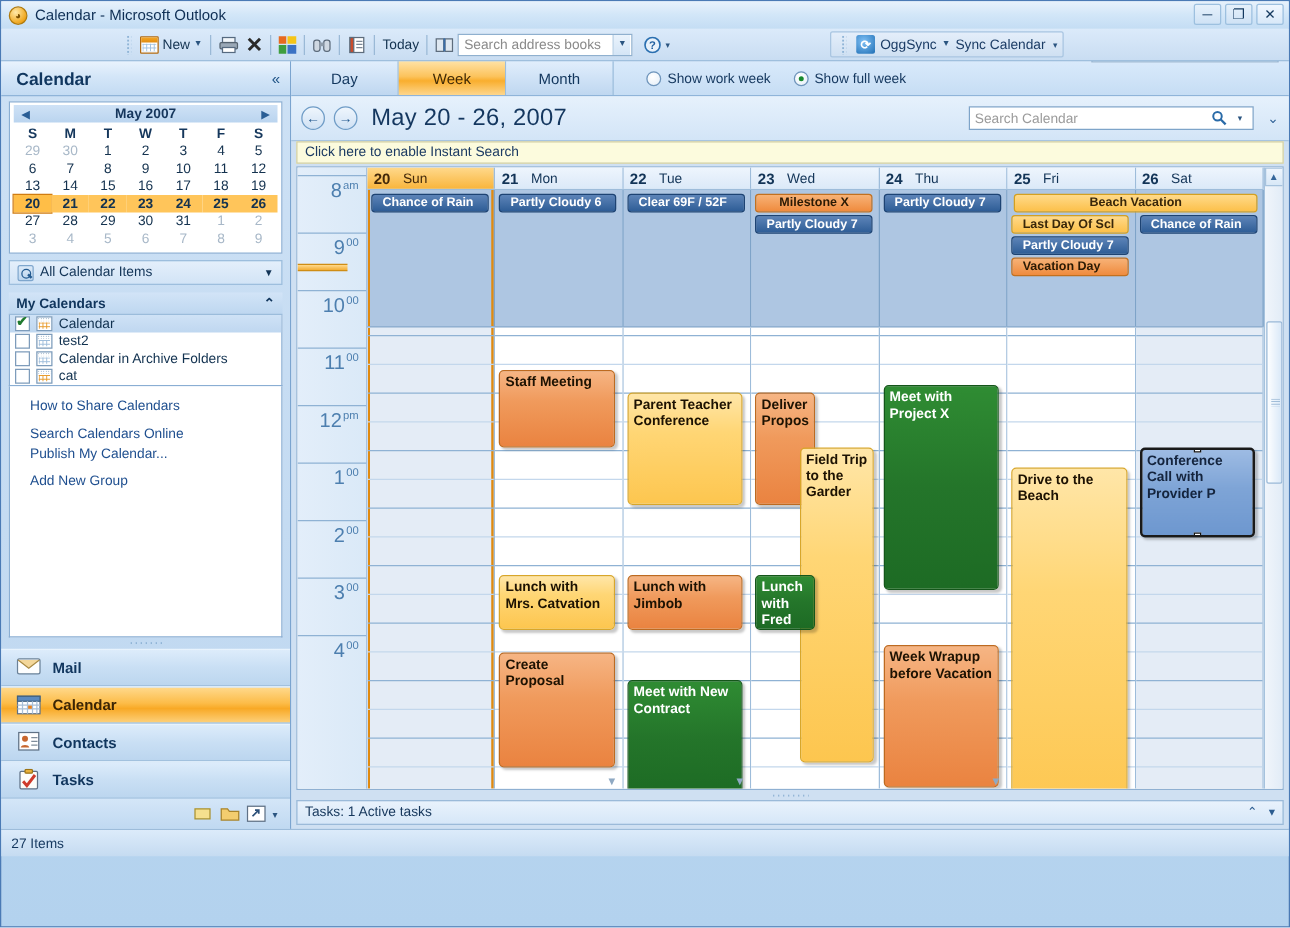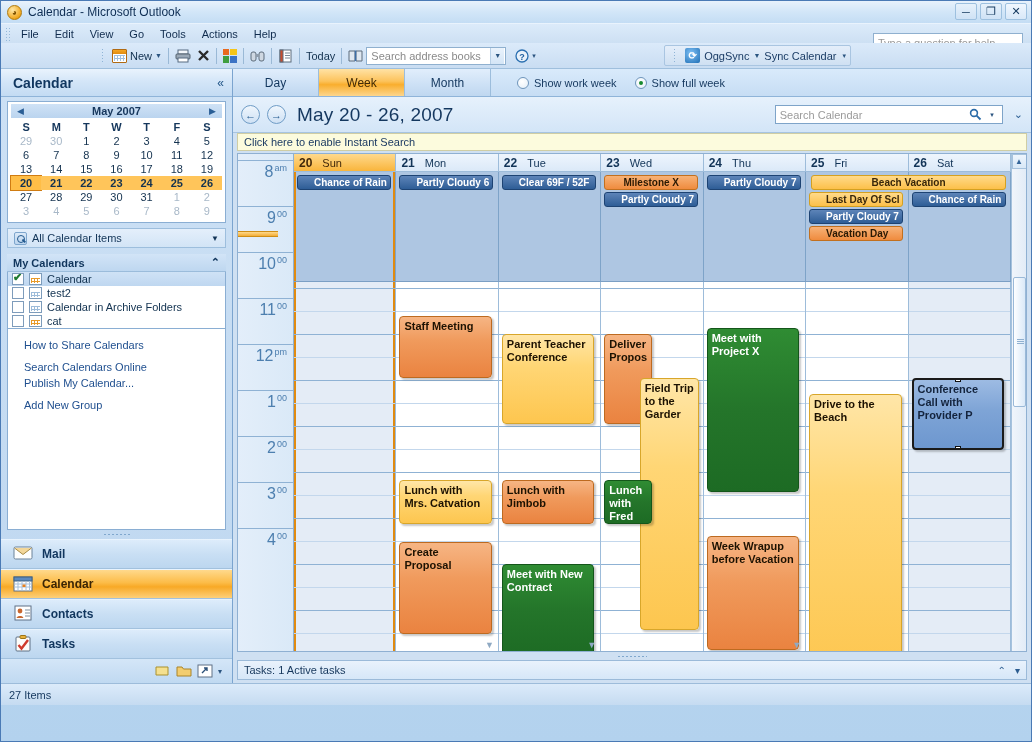--- a/index.html
+++ b/index.html
@@ -238,21 +238,21 @@
     background:linear-gradient(180deg,#eef5fd,#dbe9f8); }
   .dayhdr .dnum { font-weight:bold; font-size:12px; }
   .dayhdr.today { background:linear-gradient(180deg,#ffd98c,#f9b53c); color:#43290a; }
 
   #alldayrow { min-height:110px; display:flex; position:relative;
     background:#aec6e2; border-bottom:1px solid #7b9fc4; }
   .adcol { flex:1; border-right:1px solid #7ea3c8; position:relative; padding:3px 3px 0 3px; background:#aec6e2; }
   .adcol.today { box-shadow: inset 2px 0 0 #e08a10, inset -2px 0 0 #e08a10; }
   .chip {
     height:15px; margin-bottom:2px; border-radius:3px; display:flex; align-items:center;
-    padding:0 16px; font-size:10px; font-weight:bold; white-space:nowrap; overflow:hidden;
+    padding:0 8px; font-size:10px; font-weight:bold; white-space:nowrap; overflow:hidden;
     border:1px solid rgba(0,0,0,.35);
   }
   .chip.weather { background:linear-gradient(180deg,#5d84b8,#2e5d96); color:#fff; border-color:#1d4373;
     display:inline-flex; }
   .chip.orange { background:linear-gradient(180deg,#f7b277,#ef8b3e); color:#2b1a04; border-color:#c2701f; }
   .chip.yellow { background:linear-gradient(180deg,#ffda8a,#fcc04a); color:#39270a; border-color:#d4a020; }
   .chip.center { justify-content:center; }
   .spanchip { position:absolute; left:4px; right:4px; top:3px; }
 
   #scrollarea { flex:1; position:relative; overflow:hidden; display:flex; }
@@ -318,30 +318,20 @@
   <div id="titlebar">
     <div class="tlogo">◕</div>
     <div class="ttext">Calendar - Microsoft Outlook</div>
     <div id="winbtns">
       <div>─</div>
       <div>❐</div>
       <div class="close">✕</div>
     </div>
   </div>
 
-  <div id="menubar">
-    <span class="grip"></span>
-    <span class="mi">File</span>
-    <span class="mi">Edit</span>
-    <span class="mi">View</span>
-    <span class="mi">Go</span>
-    <span class="mi">Tools</span>
-    <span class="mi">Actions</span>
-    <span class="mi">Help</span>
-  </div>
   <div id="helpbox">
     <span>Type a question for help</span>
     <span class="ddarrow">▼</span>
   </div>
 
   <div id="toolbar">
     <span class="tbgrip"></span>
     <span class="tbbtn">
       <span class="ico ico-cal16"></span>
       <span>New</span>

